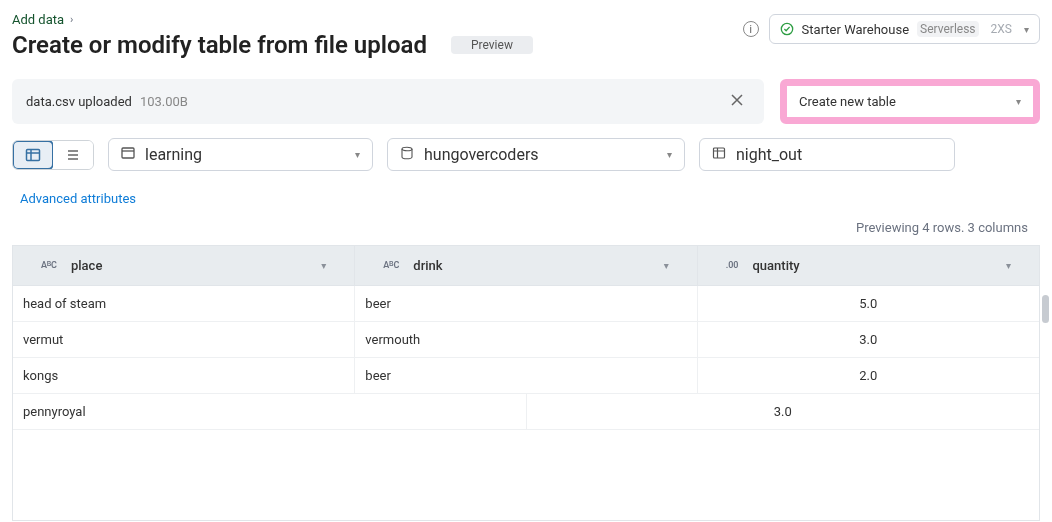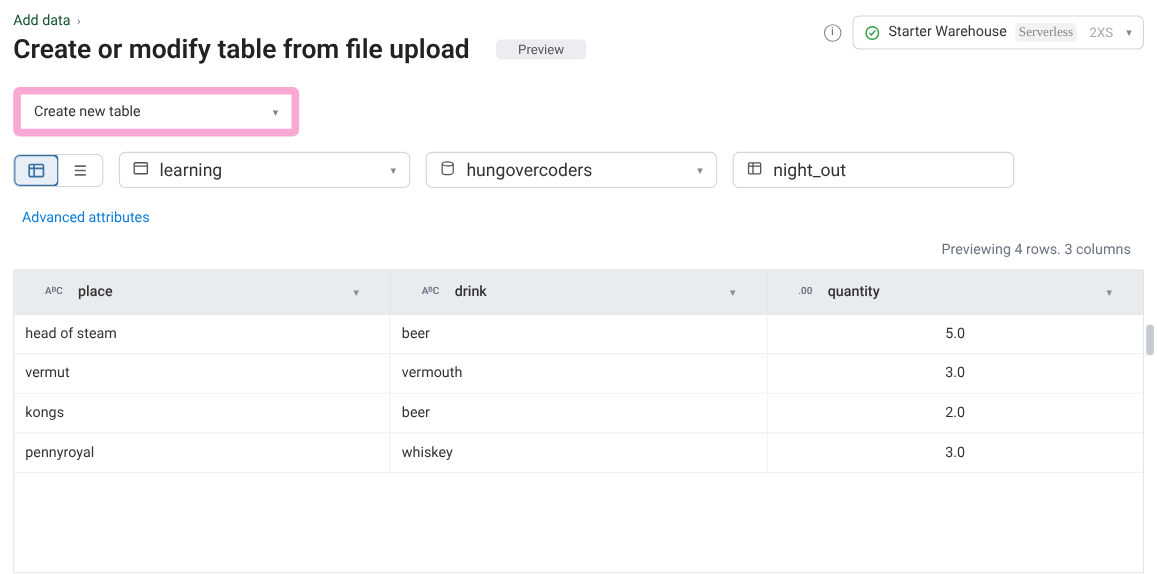--- a/index.html
+++ b/index.html
@@ -19,21 +19,21 @@
     .breadcrumb a { color: #14532d; text-decoration: none; font-size: 13px; }
     .breadcrumb .chev { color: #6b7280; font-size: 11px; }
     .title-row { display: flex; align-items: center; gap: 24px; margin-top: 2px; }
     h1 { font-size: 24px; font-weight: 600; color: #222; }
     .badge-preview { background: #ebedf0; color: #555; font-size: 12px; padding: 2px 20px; border-radius: 4px; }
     .right-top { display: flex; align-items: center; gap: 10px; padding-top: 6px; }
     .info-icon { width: 16px; height: 16px; border: 1px solid #888; border-radius: 50%; display: inline-flex; align-items: center; justify-content: center; font-size: 10px; color: #555; cursor: pointer; }
     .warehouse-btn { border: 1px solid #d0d5dd; border-radius: 6px; padding: 6px 10px; display: flex; align-items: center; gap: 8px; background: #fff; cursor: pointer; }
     .status-circle { width: 14px; height: 14px; }
     .warehouse-name { color: #333; font-size: 13px; }
-    .warehouse-type { background: #f1f2f4; color: #888; padding: 1px 3px; border-radius: 4px; font-size: 12px; font-family: Liberation Serif, serif; }
+    .warehouse-type { background: #f1f2f4; color: #888; padding: 1px 3px; border-radius: 4px; font-size: 12px; }
     .warehouse-size { color: #a5aab1; font-size: 12px; margin-left: 4px; }
     .chev-down { color: #888; font-size: 10px; margin-left: 4px; }
 
     .row2 { display: flex; gap: 16px; margin-top: 20px; }
     .upload-box { flex: 1; background: #f3f5f7; border-radius: 6px; display: flex; align-items: center; padding: 10px 14px; }
     .upload-text { color: #333; font-size: 13px; }
     .upload-size { color: #888; font-size: 13px; margin-left: 8px; }
     .upload-x { margin-left: auto; color: #666; font-size: 16px; cursor: pointer; padding: 2px 6px; }
     .select-generic { border: 7px solid #f9a8d4; border-radius: 6px; background: #fff; display: flex; align-items: center; padding: 8px 12px; cursor: pointer; min-width: 260px; }
     .select-generic .sel-text { flex: 1; color: #333; font-size: 13px; }
@@ -43,21 +43,21 @@
     .toggle-group { display: flex; border: 1px solid #cfd4d9; border-radius: 6px; overflow: hidden; }
     .toggle-btn { padding: 6px 12px; background: #fff; cursor: pointer; display: flex; align-items: center; justify-content: center; }
     .toggle-btn.active { background: #e8eef5; border: 2px solid #3670a3; border-radius: 6px; margin: -1px; padding: 5px 11px; }
     .toggle-btn:not(.active) { color: #666; }
     .icon-grid, .icon-list { width: 16px; height: 16px; }
     .dropdown { border: 1px solid #d0d5dd; border-radius: 6px; background: #fff; display: flex; align-items: center; padding: 6px 12px; cursor: pointer; }
     .dropdown .dd-icon { margin-right: 10px; color: #555; }
     .dropdown .dd-text { flex: 1; color: #333; font-size: 16px; }
     .dropdown .chev-down { margin-left: auto; }
     .dd-catalog { width: 265px; }
-    .dd-schema { width: 265px; }
+    .dd-schema { width: 298px; }
     .dd-table { width: 256px; }
 
     .adv-link { color: #0e7cd7; text-decoration: none; font-size: 13px; display: inline-block; margin-top: 20px; margin-left: 8px; }
 
     .preview-info { text-align: right; color: #6b7280; font-size: 13px; margin-top: 14px; padding-right: 12px; }
 
     .table-wrap { margin-top: 10px; border: 1px solid #e1e5e9; border-top: none; position: relative; }
     .thead-row { display: flex; background: #e8ecef; border-top: 1px solid #e1e5e9; border-bottom: 1px solid #e1e5e9; }
     .th-cell { flex: 1; display: flex; align-items: center; padding: 12px 28px; gap: 14px; border-right: 1px solid #e1e5e9; }
     .th-cell:last-child { border-right: none; }
@@ -93,20 +93,29 @@
         </svg>
         <span class="warehouse-name">Starter Warehouse</span>
         <span class="warehouse-type">Serverless</span>
         <span class="warehouse-size">2XS</span>
         <span class="chev-down">▾</span>
       </div>
     </div>
   </div>
 
   <div class="row2">
+    <div class="upload-box">
+      <span class="upload-text">data.csv uploaded</span>
+      <span class="upload-size">103.00B</span>
+      <span class="upload-x">
+        <svg width="14" height="14" viewBox="0 0 14 14">
+            <path d="M2 2 L12 12 M12 2 L2 12" stroke="#666" stroke-width="1.5" fill="none"></path>
+          </svg>
+      </span>
+    </div>
     <div class="select-generic">
       <span class="sel-text">Create new table</span>
       <span class="chev-down">▾</span>
     </div>
   </div>
 
   <div class="row3">
     <div class="toggle-group">
       <div class="toggle-btn active">
         <svg class="icon-grid" viewBox="0 0 16 16">
@@ -187,19 +196,18 @@
       <div class="td-cell">vermouth</div>
       <div class="td-cell">3.0</div>
     </div>
     <div class="tbody-row">
       <div class="td-cell">kongs</div>
       <div class="td-cell">beer</div>
       <div class="td-cell">2.0</div>
     </div>
     <div class="tbody-row">
       <div class="td-cell">pennyroyal</div>
-      <div class="td-cell">whiskey</div>
       <div class="td-cell">3.0</div>
     </div>
     <div style="height:90px;"></div>
     <div class="scroll-thumb"></div>
   </div>
 </div>
 
 </body></html>

